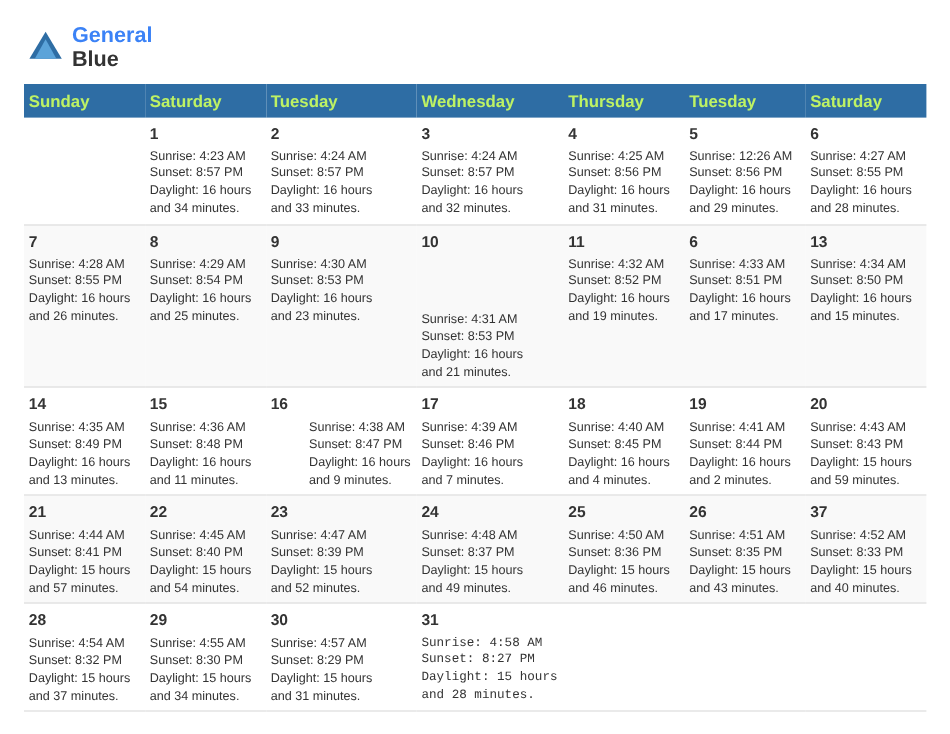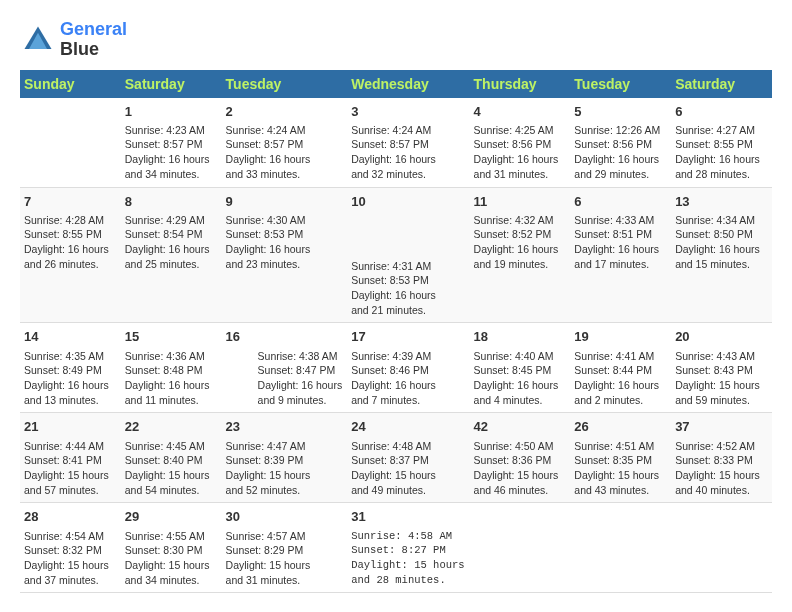--- a/index.html
+++ b/index.html
@@ -286,21 +286,21 @@
 and 52 minutes.</div>
         </td>
         <td>
           <span class="day-num">24</span>
           <div class="day-info" style="white-space: pre-line;">Sunrise: 4:48 AM
 Sunset: 8:37 PM
 Daylight: 15 hours
 and 49 minutes.</div>
         </td>
         <td>
-          <span class="day-num">42</span>
+          <span class="day-num">25</span>
           <div class="day-info" style="white-space: pre-line;">Sunrise: 4:50 AM
 Sunset: 8:36 PM
 Daylight: 15 hours
 and 46 minutes.</div>
         </td>
         <td>
           <span class="day-num">26</span>
           <div class="day-info" style="white-space: pre-line;">Sunrise: 4:51 AM
 Sunset: 8:35 PM
 Daylight: 15 hours

